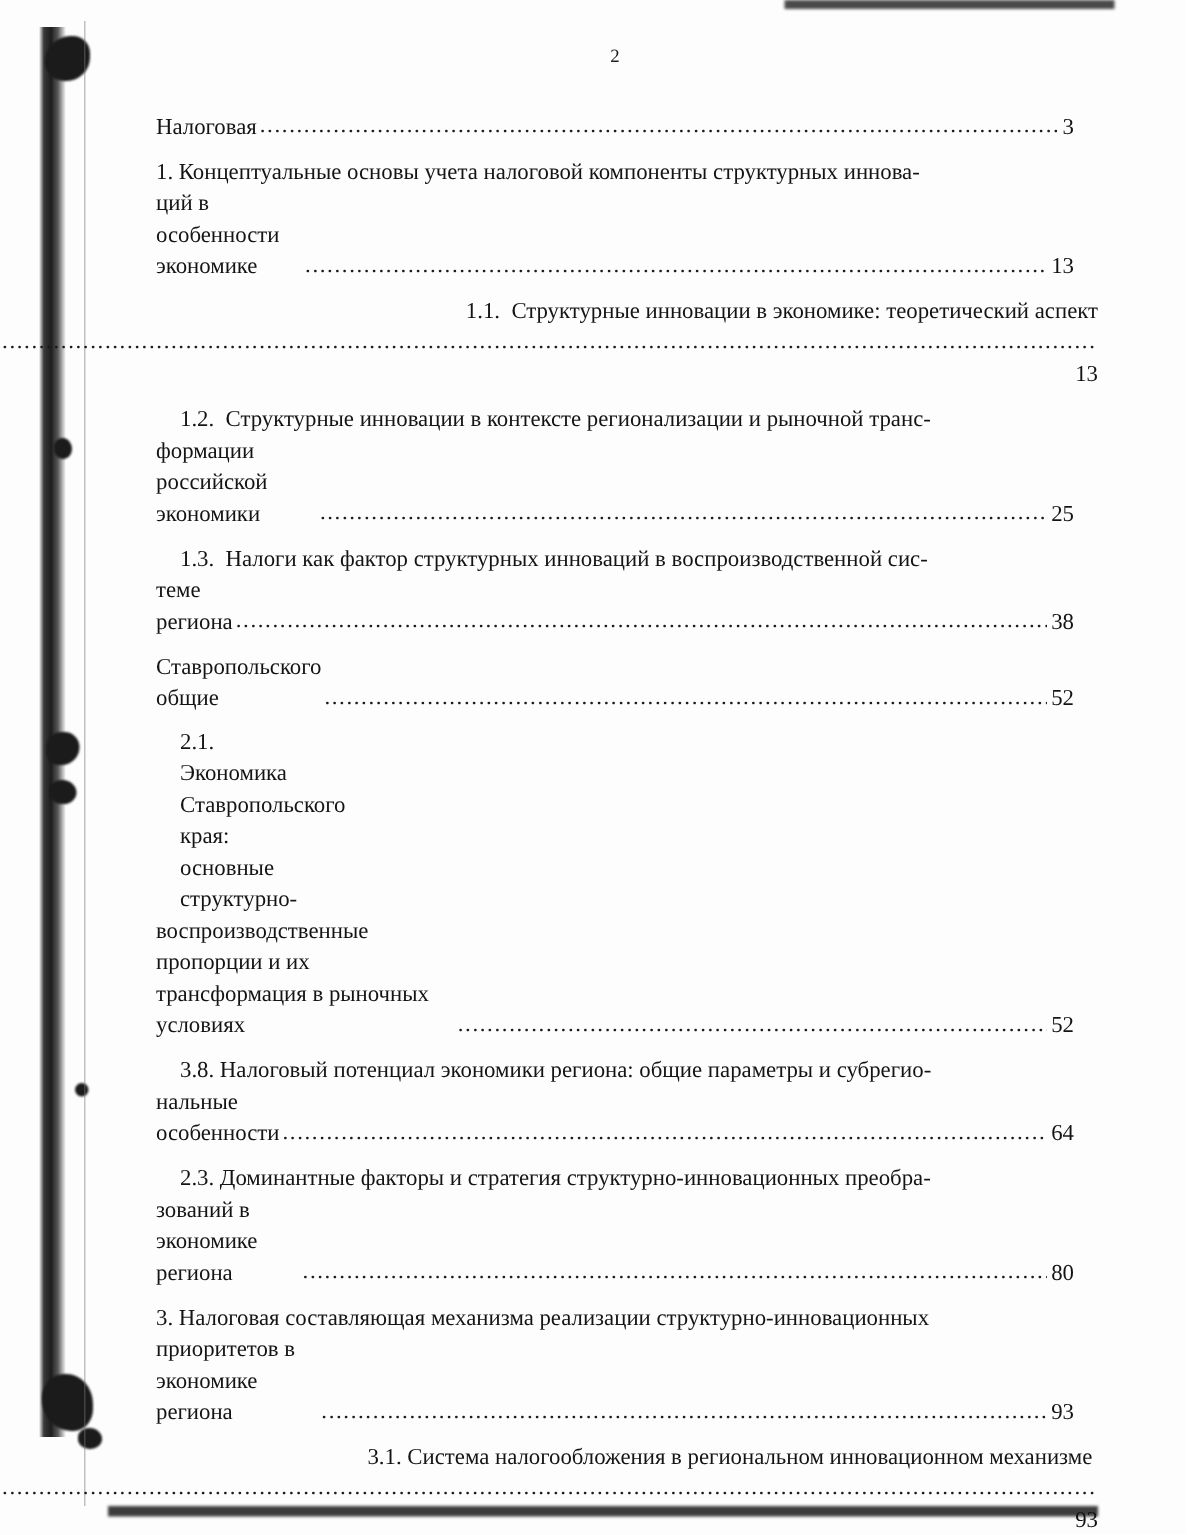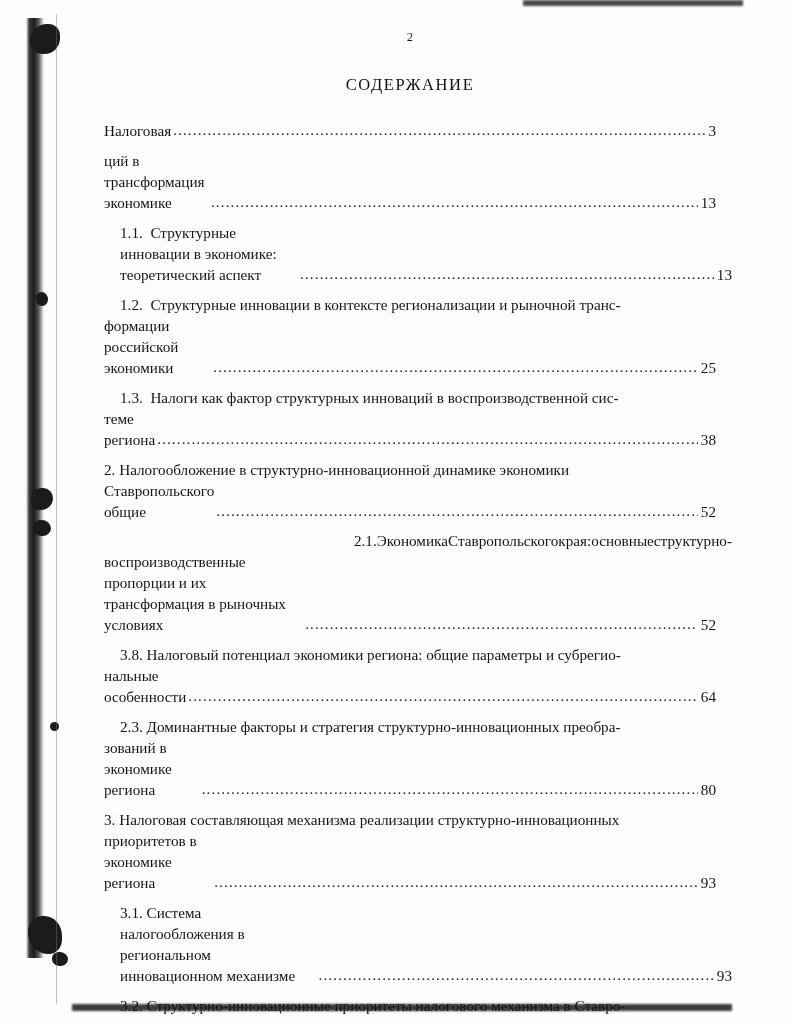--- a/index.html
+++ b/index.html
@@ -122,21 +122,21 @@
   }
   .page-num {
     flex: 0 0 auto;
     padding-left: 2px;
     white-space: nowrap;
   }
   .cont-line {
     line-height: 1.38;
   }
   .ind-0 { margin-left: 0; }
-  .ind-1 { margin-left: 16px; }
+  .ind-1 { margin-left: 16px; flex-direction: column; }
   .just-word {
     display: flex;
     justify-content: flex-end;
     width: 100%;
   }
   .nowrap { white-space: nowrap; }
 </style>
 </head>
 <body>
 
@@ -149,32 +149,32 @@
   <div class="binding-blob blob3"></div>
   <div class="binding-blob blob4"></div>
   <div class="binding-blob blob5"></div>
   <div class="binding-blob blob6"></div>
   <div class="binding-blob blob7"></div>
   <div class="edge-line"></div>
   <div class="bottom-smudge"></div>
 
   <div class="content">
     <div class="page-number">2</div>
-    <div class="doc-title">СОДЕРЖАНИЕ</div>
     <div class="toc" id="toc-root">
         <div class="toc-entry">
           <div class="ind-0 toc-line">
             <span class="toc-text">Налоговая</span>
             <span class="dots">........................................................................................................................................................................................................</span>
             <span class="page-num">3</span>
           </div>
         </div>
         <div class="toc-entry">
-          <div class="ind-0 toc-line">
-            <span class="toc-text">ций в трансформация экономике</span>
+          <div class="ind-0 cont-line"><span class="toc-text">1. Концептуальные основы учета налоговой компоненты структурных иннова-</span></div>
+          <div class="ind-0 toc-line">
+            <span class="toc-text">ций в особенности экономике</span>
             <span class="dots">........................................................................................................................................................................................................</span>
             <span class="page-num">13</span>
           </div>
         </div>
         <div class="toc-entry">
           <div class="ind-1 toc-line">
             <span class="toc-text">1.1.  Структурные инновации в экономике: теоретический аспект</span>
             <span class="dots">........................................................................................................................................................................................................</span>
             <span class="page-num">13</span>
           </div>
@@ -189,21 +189,20 @@
         </div>
         <div class="toc-entry">
           <div class="ind-1 cont-line"><span class="toc-text">1.3.  Налоги как фактор структурных инноваций в воспроизводственной сис-</span></div>
           <div class="ind-0 toc-line">
             <span class="toc-text">теме региона</span>
             <span class="dots">........................................................................................................................................................................................................</span>
             <span class="page-num">38</span>
           </div>
         </div>
         <div class="toc-entry">
-          <div class="ind-0 cont-line"><span class="toc-text">2. Налогообложение в структурно-инновационной динамике экономики</span></div>
           <div class="ind-0 toc-line">
             <span class="toc-text">Ставропольского общие </span>
             <span class="dots">........................................................................................................................................................................................................</span>
             <span class="page-num">52</span>
           </div>
         </div>
         <div class="toc-entry">
           <div class="ind-1 cont-line just-word">
             <span class="nowrap">2.1.</span>
             <span class="nowrap">Экономика</span>

